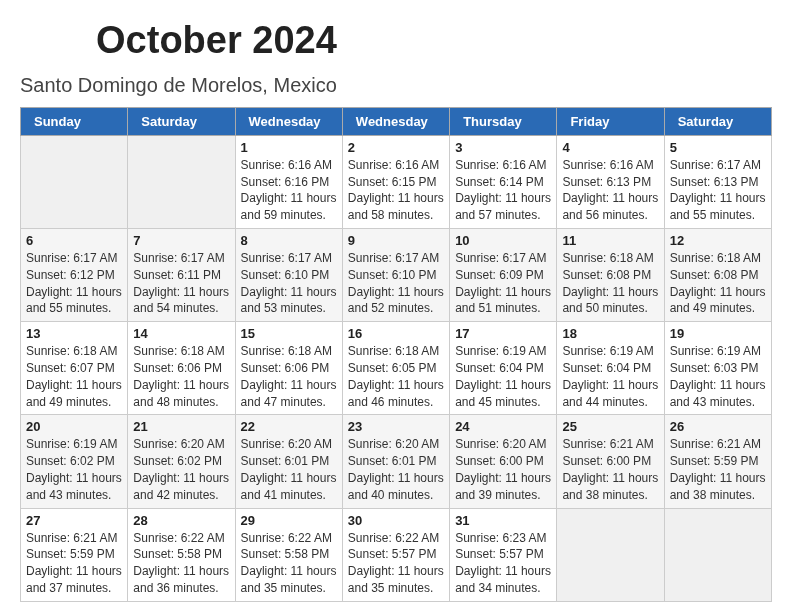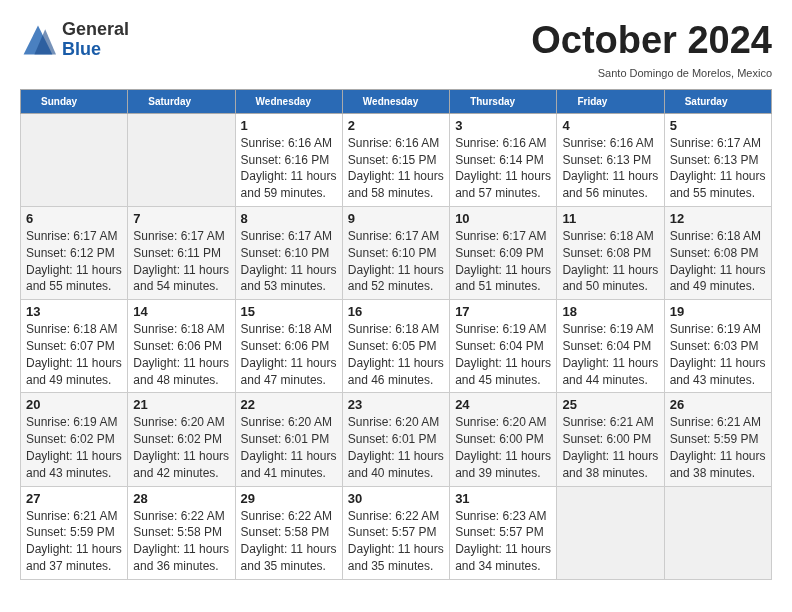--- a/index.html
+++ b/index.html
@@ -43,35 +43,35 @@
     .title-area {
       text-align: right;
     }
     .month-title {
       font-size: 38px;
       font-weight: bold;
       color: #222;
       line-height: 1.1;
     }
     .location-title {
-      font-size: 11px;
+      font-size: 20px;
       color: #444;
-      margin-top: 5px;
+      margin-top: 12px;
     }
     table {
       width: 100%;
       border-collapse: collapse;
       table-layout: fixed;
     }
     thead tr th {
       background-color: #2a6ab5;
       color: #fff;
-      font-size: 10px;
-      font-weight: bold;
-      padding: 6px 20px;
+      font-size: 13px;
+      font-weight: bold;
+      padding: 6px 13px;
       text-align: left;
       border: 1px solid #aaa;
     }
     tbody tr td {
       border: 1px solid #ccc;
       vertical-align: top;
       padding: 4px 5px;
       font-size: 10.5px;
       color: #333;
       height: 80px;
@@ -93,30 +93,20 @@
       line-height: 1.4;
     }
     td.empty {
       background: #f0f0f0;
     }
   </style>
 </head>
 <body>
 
 <div class="header-area">
-  <div class="logo">
-    <svg class="logo-icon" viewBox="0 0 40 40">
-      <polygon points="20,4 36,36 4,36" fill="#2a6ab5" opacity="0.85"></polygon>
-      <polygon points="28,8 40,36 16,36" fill="#1a4a8a" opacity="0.6"></polygon>
-    </svg>
-    <div class="logo-text">
-      <span class="logo-general">General</span>
-      <span class="logo-blue">Blue</span>
-    </div>
-  </div>
   <div class="title-area">
     <div class="month-title">October 2024</div>
     <div class="location-title">Santo Domingo de Morelos, Mexico</div>
   </div>
 </div>
 
 <table>
   <thead>
     <tr>
     <th>Sunday</th>

